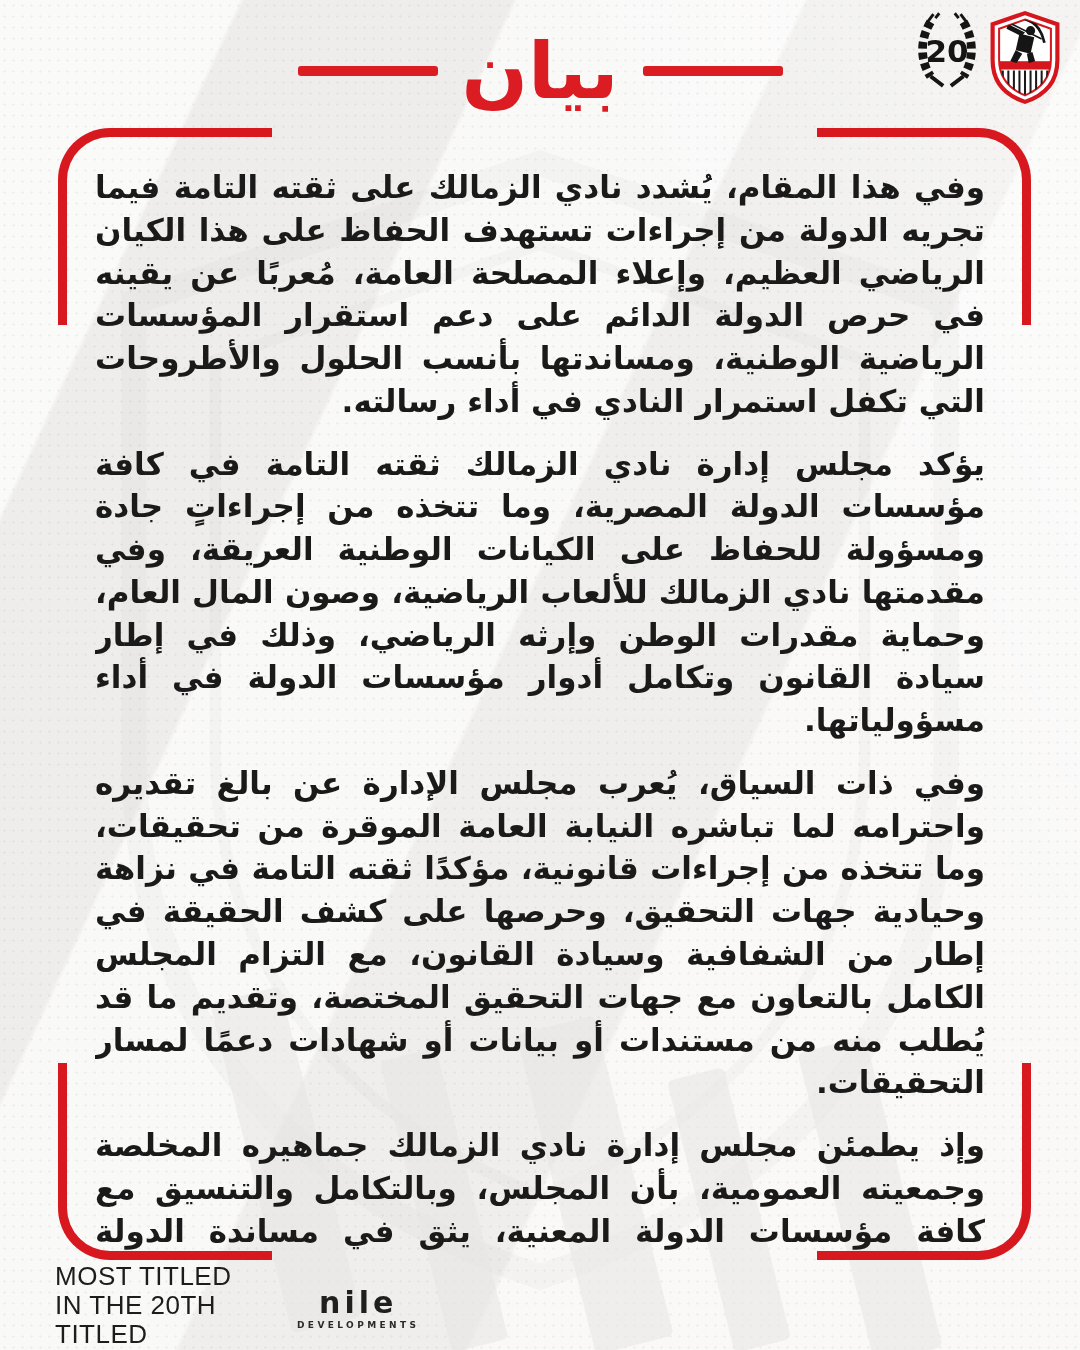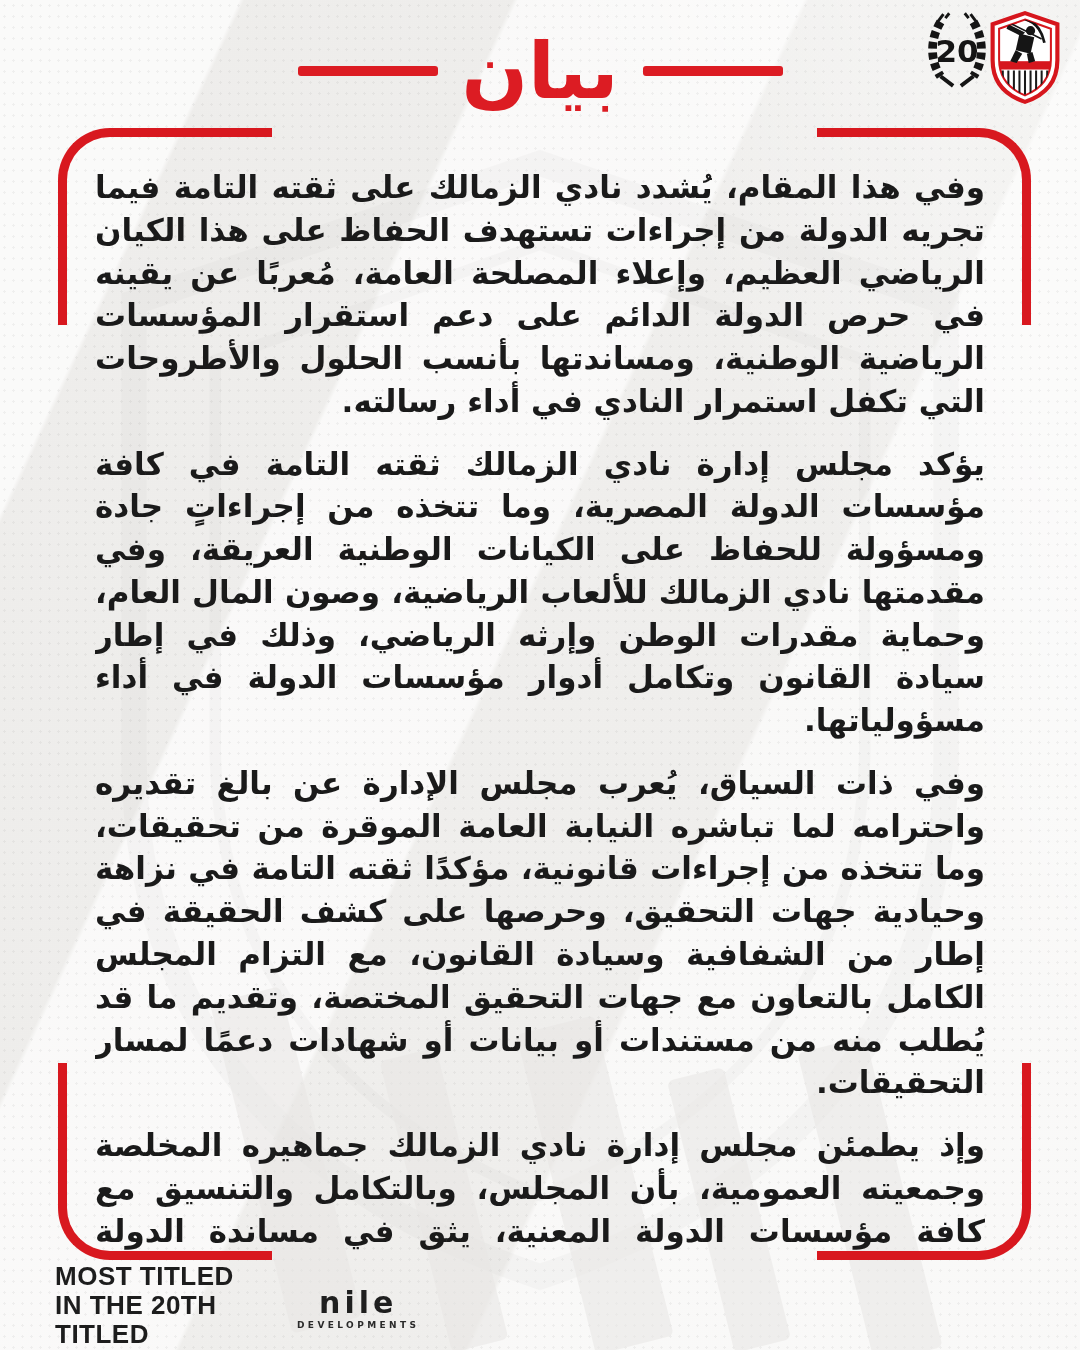--- a/index.html
+++ b/index.html
@@ -21,38 +21,38 @@
   
   .title-row{
     position:absolute;top:16px;left:0;width:1080px;height:110px;
     display:flex;align-items:center;justify-content:center;gap:24px;z-index:3;
   }
   .title-dash{width:140px;height:10px;border-radius:3px;background:#dc1c23;}
   .page-title{
     font-size:78px;font-weight:bold;color:#dc1c23;line-height:1;
     direction:rtl;letter-spacing:1px;
   }
-  .badge-wrap{position:absolute;top:10px;right:18px;display:flex;align-items:flex-start;z-index:3;text-align:right;}
+  .badge-wrap{position:absolute;top:10px;right:18px;display:flex;align-items:flex-start;gap:10px;z-index:3;text-align:right;}
   
   .bracket{position:absolute;width:205px;height:188px;z-index:2;}
   .br-tl{left:58px;top:128px;border-top:9px solid #d8181f;border-left:9px solid #d8181f;border-top-left-radius:52px;}
   .br-tr{left:817px;top:128px;border-top:9px solid #d8181f;border-right:9px solid #d8181f;border-top-right-radius:52px;}
   .br-bl{left:58px;top:1063px;border-bottom:9px solid #d8181f;border-left:9px solid #d8181f;border-bottom-left-radius:52px;}
   .br-br{left:817px;top:1063px;border-bottom:9px solid #d8181f;border-right:9px solid #d8181f;border-bottom-right-radius:52px;}
   
   .statement{
     position:absolute;left:95px;top:166px;width:890px;height:1085px;overflow:hidden;
     direction:rtl;text-align:justify;z-index:2;
     color:#1a1a1a;font-weight:bold;font-size:31px;line-height:1.38;
   }
   .statement p{margin:0 0 20px 0;}
   
   .motto{
     position:absolute;left:55px;top:1262px;z-index:3;
-    color:#1d1d1d;font-weight:bold;font-size:26px;line-height:1.12;
+    color:#1d1d1d;font-weight:normal;font-size:26px;line-height:1.12;
     font-family:"Liberation Sans", sans-serif;letter-spacing:.5px;
   }
   .sponsors{
     position:absolute;left:278px;top:1288px;height:60px;z-index:3;
     display:flex;align-items:center;gap:21px;flex-direction:column;
   }
   .sp{display:flex;align-items:center;}
   .sp-nile{flex-direction:column;line-height:1;color:#1f1f1f;}
   .nile-word{font-size:30px;font-weight:bold;letter-spacing:4px;}
   .nile-sub{font-size:9px;font-weight:bold;letter-spacing:3.4px;margin-top:3px;color:#2a2a2a;}

